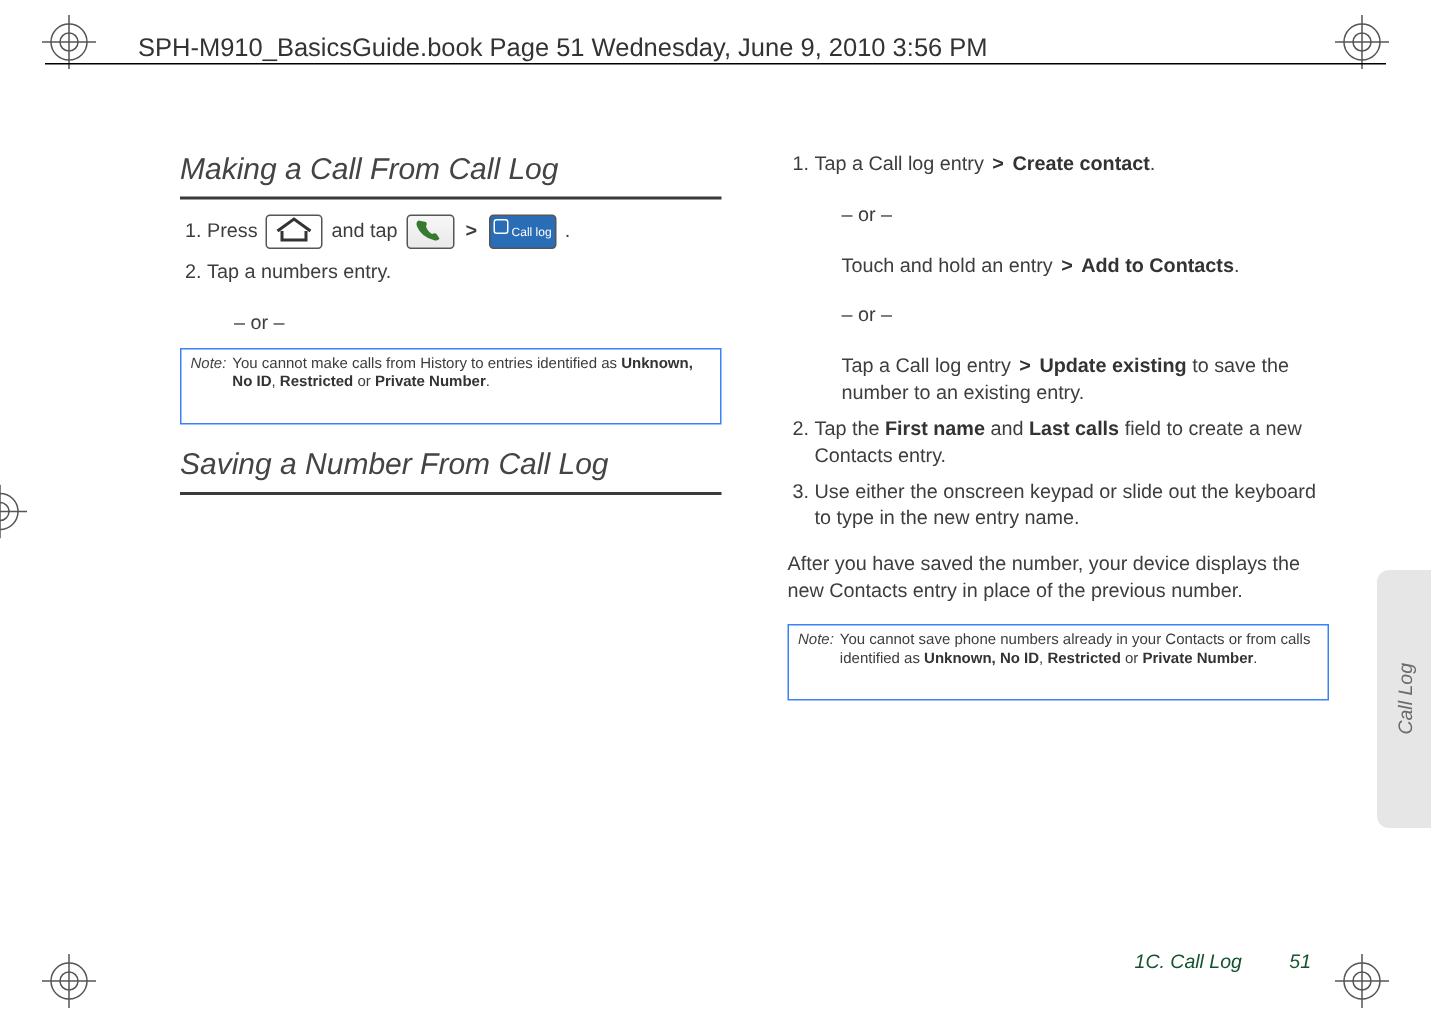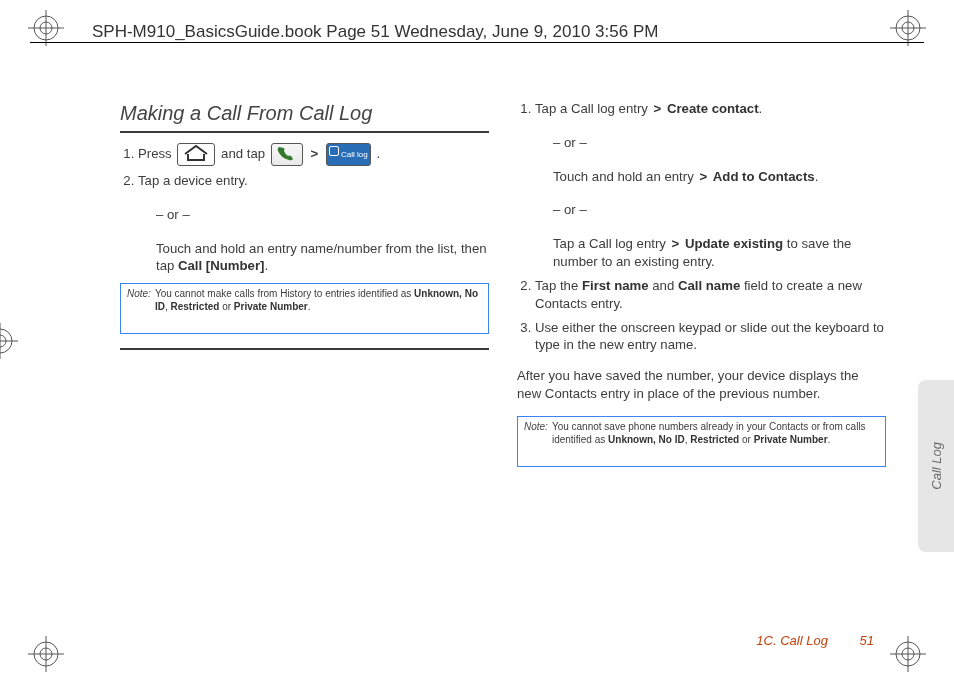--- a/index.html
+++ b/index.html
@@ -7,41 +7,41 @@
   .reg{position:absolute;width:36px;height:36px}
   .reg svg{width:36px;height:36px}
   .reg-tl{top:10px;left:28px}
   .reg-tr{top:10px;right:28px}
   .reg-bl{bottom:10px;left:28px}
   .reg-br{bottom:10px;right:28px}
   .reg-c{position:absolute;top:50%;left:-18px;margin-top:-18px;width:36px;height:36px}
   .header-text{position:absolute;top:22px;left:92px;font-size:17px;color:#333}
   .hr-top{position:absolute;top:42px;left:30px;right:30px;border-top:1px solid #000;height:0}
   .page{position:absolute;top:100px;left:120px;width:766px;height:560px}
-  .cols{display:flex;gap:28px}
+  .cols{display:flex;gap:44px}
   .col{flex:1;font-size:13.2px;line-height:1.35;color:#3d3d3d}
   .heading{font-style:italic;font-size:20px;color:#444;margin:0 0 4px 0;font-weight:400}
   .heading-rule{border:0;border-top:2px solid #3a3a3a;margin:2px 0 10px 0}
   ol.steps{margin:0 0 8px 0;padding-left:18px}
   ol.steps li{margin-bottom:6px}
   .indent{margin-left:18px;margin-top:16px;margin-bottom:4px}
   .bold{font-weight:bold;color:#333}
   .notebox{border:1px solid #3b82f6;padding:4px 6px 20px 6px;font-size:10px;line-height:1.25;display:flex;gap:4px;margin:8px 0 14px 0}
   .notebox .label{font-style:italic;color:#444;flex-shrink:0}
   .notebox .body{}
   .icon{display:inline-block;vertical-align:middle;height:21px;border:1px solid #555;border-radius:3px;padding:0 3px;background:#f4f4f4;margin:0 2px}
   .icon.home{width:30px;background:#fff;position:relative}
   .icon.phone{width:24px;background:linear-gradient(#f7f7f7,#e9e9e9);position:relative}
   .icon.calllog{width:38px;background:#2a6db7;color:#fff;font-size:8px;line-height:21px;text-align:right;padding-right:2px;position:relative}
   .icon.calllog .mini{position:absolute;left:2px;top:2px;width:8px;height:8px;border:1px solid #fff;border-radius:2px}
   .icon.calllog::before{content:"";position:absolute;left:1px;top:1px;width:10px;height:10px}
   .gt{margin:0 2px;font-weight:bold}
   .side-tab{position:absolute;right:0;top:380px;width:36px;height:172px;background:#e6e6e6;border-top-left-radius:8px;border-bottom-left-radius:8px;display:flex;align-items:center;justify-content:center}
   .side-tab span{writing-mode:vertical-rl;transform:rotate(180deg);font-style:italic;font-size:13px;color:#6a6a6a}
-  .footer{position:absolute;bottom:34px;right:80px;font-size:13px;color:#c2410c}
+  .footer{position:absolute;bottom:34px;right:80px;font-size:13px;color:#14532d}
   .footer .sec{font-style:italic}
   .footer .pn{font-style:italic;margin-left:28px}
 </style>
 </head>
 <body>
 
 <div class="reg reg-tl"><svg viewBox="0 0 36 36">
       <circle cx="18" cy="18" r="12" fill="none" stroke="#555"></circle>
       <circle cx="18" cy="18" r="6" fill="none" stroke="#555"></circle>
       <line x1="0" y1="18" x2="36" y2="18" stroke="#555"></line>
@@ -89,51 +89,49 @@
               </svg></span>
         <span> and tap </span>
         <span class="icon phone"><svg width="22" height="18" viewBox="0 0 22 18">
                 <path d="M4 3 Q2 4 3 7 Q6 14 14 16 Q17 17 18 15 L16 12 Q15 11 13 12 Q10 10 9 7 Q10 5 9 4 Z" fill="#357a2f"></path>
               </svg></span>
         <span class="gt">&gt;</span>
         <span class="icon calllog"><span class="mini"></span><span>Call log</span></span>
         <span>.</span>
       </li>
       <li>
-        <span>Tap a device entry.</span>
+        <span>Tap a numbers entry.</span>
         <div class="indent">– or –</div>
-        <div class="indent">
-          <span>Touch and hold an entry name/number from the list, then tap </span><span class="bold">Call [Number]</span><span>.</span>
-        </div>
       </li>
     </ol>
     <div class="notebox">
       <div class="label">Note:</div>
       <div class="body">
         <span>You cannot make calls from History to entries identified as </span><span class="bold">Unknown, No ID</span><span>, </span><span class="bold">Restricted</span><span> or </span><span class="bold">Private Number</span><span>.</span>
       </div>
     </div>
+    <h2 class="heading">Saving a Number From Call Log</h2>
     <hr class="heading-rule">
   </div>
 
   <div class="col">
     <ol class="steps">
       <li>
         <span>Tap a Call log entry </span><span class="bold gt">&gt;</span> <span class="bold">Create contact</span><span>.</span>
         <div class="indent">– or –</div>
         <div class="indent">
           <span>Touch and hold an entry </span><span class="bold gt">&gt;</span> <span class="bold">Add to Contacts</span><span>.</span>
         </div>
         <div class="indent">– or –</div>
         <div class="indent">
           <span>Tap a Call log entry </span><span class="bold gt">&gt;</span> <span class="bold">Update existing</span><span> to save the number to an existing entry.</span>
         </div>
       </li>
       <li>
-        <span>Tap the </span><span class="bold">First name</span><span> and </span><span class="bold">Call name</span><span> field to create a new Contacts entry.</span>
+        <span>Tap the </span><span class="bold">First name</span><span> and </span><span class="bold">Last calls</span><span> field to create a new Contacts entry.</span>
       </li>
       <li>Use either the onscreen keypad or slide out the keyboard to type in the new entry name.</li>
     </ol>
     <p>After you have saved the number, your device displays the new Contacts entry in place of the previous number.</p>
     <div class="notebox">
       <div class="label">Note:</div>
       <div class="body">
         <span>You cannot save phone numbers already in your Contacts or from calls identified as </span><span class="bold">Unknown, No ID</span><span>, </span><span class="bold">Restricted</span><span> or </span><span class="bold">Private Number</span><span>.</span>
       </div>
     </div>

